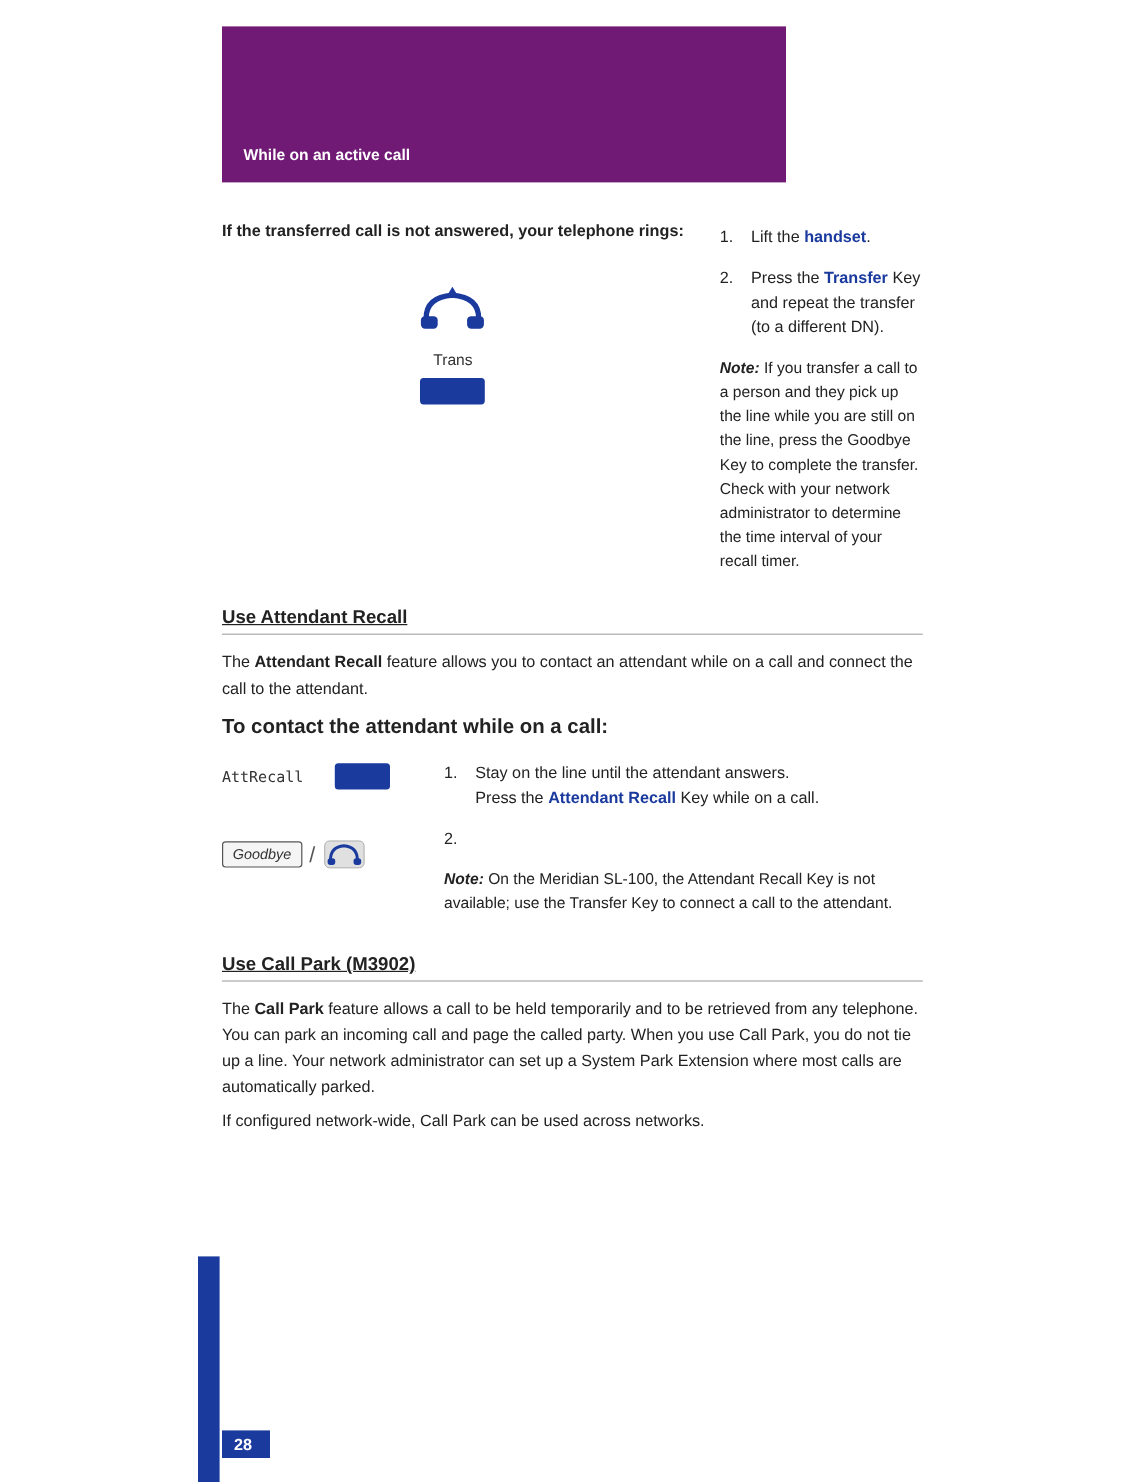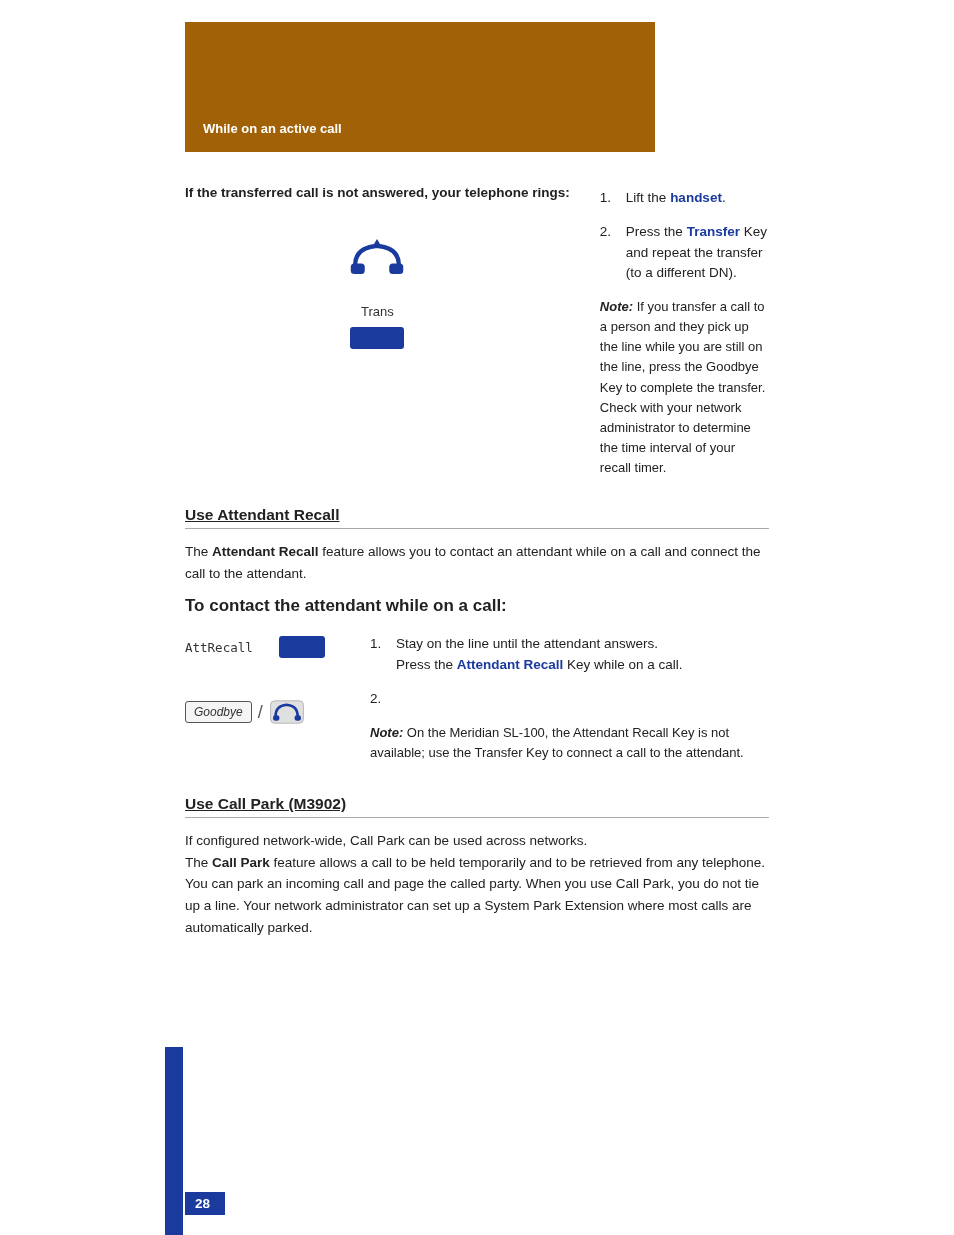--- a/index.html
+++ b/index.html
@@ -15,21 +15,21 @@
 
     .page-container {
       width: 954px;
       min-height: 1235px;
       position: relative;
       background: #fff;
     }
 
     
     .header-banner {
-      background: #a16207;
+      background: #701a75;
       width: 470px;
       height: 130px;
       margin-left: 185px;
       margin-top: 22px;
       position: relative;
     }
 
     .header-banner-subtitle {
       position: absolute;
       bottom: 16px;
@@ -73,21 +73,21 @@
     }
 
     .phone-icon {
       width: 70px;
       height: 50px;
     }
 
     .phone-label {
       font-size: 13px;
       color: #333;
-      margin-top: 16px;
+      margin-top: 4px;
       text-align: right;
     }
 
     .blue-button {
       background: #1a3a9e;
       width: 54px;
       height: 22px;
       border-radius: 3px;
       margin-top: 8px;
     }
@@ -356,24 +356,24 @@
           <span class="note-italic">Note:</span><span> On the Meridian SL-100, the Attendant Recall Key is not available; use the Transfer Key to connect a call to the attendant.</span>
         </div>
       </div>
     </div>
 
     <div class="section-header" style="margin-top: 32px;">
       <span class="section-title">Use Call Park (M3902)</span>
     </div>
 
     <div class="callpark-body">
-      <p style="margin-top: 6px;">If configured network-wide, Call Park can be used across networks.</p>
       <p>
         The <strong>Call Park</strong> feature allows a call to be held temporarily and to be retrieved from any telephone. You can park an incoming call and page the called party. When you use Call Park, you do not tie up a line. Your network administrator can set up a System Park Extension where most calls are automatically parked.
       </p>
+      <p style="margin-top: 6px;">If configured network-wide, Call Park can be used across networks.</p>
     </div>
 
   </div>
 
   <div class="left-bar"></div>
 
   <div class="page-number-box">28</div>
 
 </div>
 

